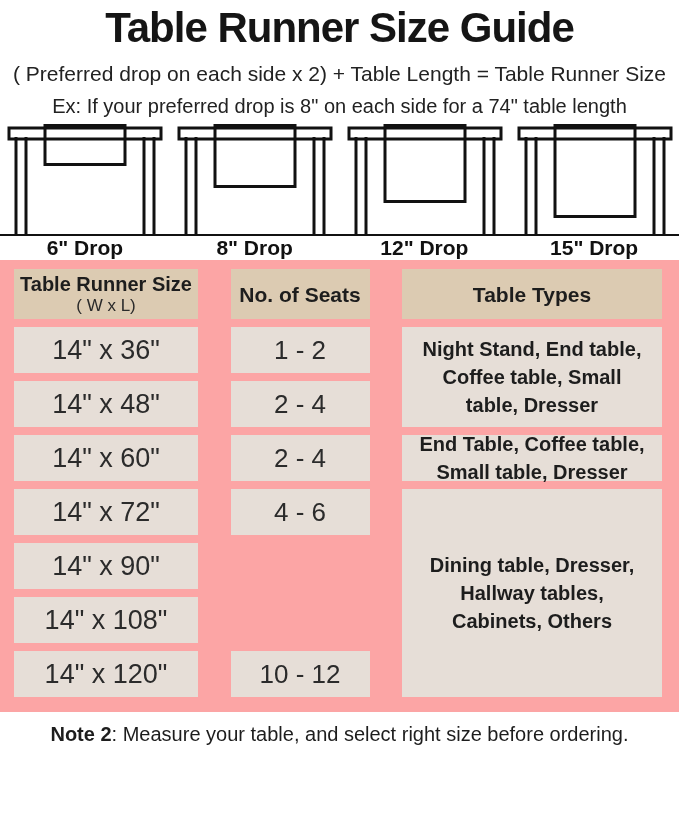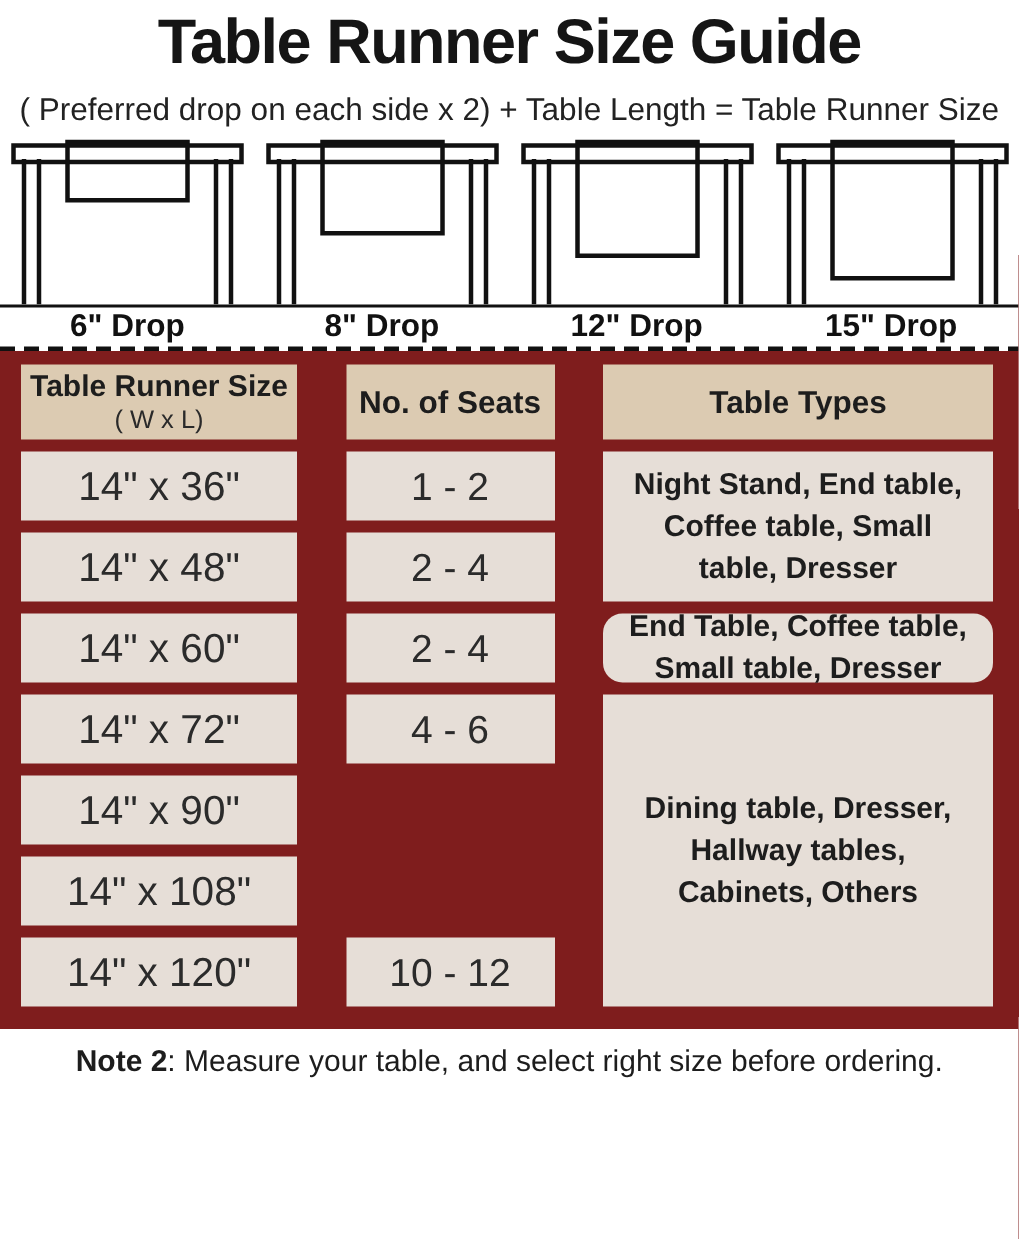--- a/index.html
+++ b/index.html
@@ -28,21 +28,21 @@
   .labels-row .drop-label{
     flex:1; text-align:center; font-weight:bold; font-size:21px; color:#111;
   }
   .dashed-rule{
     height:3px; width:679px;
     background-image:repeating-linear-gradient(90deg,#111 0 10px,transparent 10px 16px);
   }
 
   
   .size-section{
-    background:#7f1d1d; padding:9px 17px 15px 14px; flex:0 0 auto;
+    background:#fca5a5; padding:9px 17px 15px 14px; flex:0 0 auto;
   }
   .grid{
     display:grid;
     grid-template-columns:184px 139px 260px;
     grid-template-rows:50px repeat(7,46px);
     row-gap:8px;
     justify-content:space-between;
   }
   .hcell{
     background:#dccbb2; display:flex; flex-direction:column;
@@ -66,20 +66,21 @@
   svg .ink{ stroke:#111; fill:none; }
 </style>
 </head>
 <body>
 
 <main class="page">
 
   <header class="top">
     <h1>Table Runner Size Guide</h1>
     <p class="formula">( Preferred drop on each side x 2) + Table Length = Table Runner Size</p>
+    <p class="exline">Ex: If your preferred drop is 8" on each side for a 74" table length</p>
   </header>
 
   <div class="illus-row" id="illusRow">
       <div class="illus-cell">
         <svg width="170" height="110" viewBox="0 0 170 110">
           <line x1="16" y1="13" x2="16" y2="110" class="ink" stroke-width="3"></line>
           <line x1="26" y1="13" x2="26" y2="110" class="ink" stroke-width="3"></line>
           <line x1="144" y1="13" x2="144" y2="110" class="ink" stroke-width="3"></line>
           <line x1="154" y1="13" x2="154" y2="110" class="ink" stroke-width="3"></line>
           <rect x="9" y="4" width="152" height="11" fill="#fff" class="ink" stroke-width="3"></rect>
@@ -143,21 +144,21 @@
         <div class="cell seats-cell" style="grid-area: 3 / 2 / 4;">2 - 4</div>
         <div class="cell size-cell" style="grid-area: 4 / 1 / 5;">14" x 60"</div>
         <div class="cell seats-cell" style="grid-area: 4 / 2 / 5;">2 - 4</div>
         <div class="cell size-cell" style="grid-area: 5 / 1 / 6;">14" x 72"</div>
         <div class="cell seats-cell" style="grid-area: 5 / 2 / 6;">4 - 6</div>
         <div class="cell size-cell" style="grid-area: 6 / 1 / 7;">14" x 90"</div>
         <div class="cell size-cell" style="grid-area: 7 / 1 / 8;">14" x 108"</div>
         <div class="cell size-cell" style="grid-area: 8 / 1 / 9;">14" x 120"</div>
         <div class="cell seats-cell" style="grid-area: 8 / 2 / 9;">10 - 12</div>
         <div class="cell type-cell" style="grid-area: 2 / 3 / 4;">Night Stand, End table, Coffee table, Small table, Dresser</div>
-        <div class="cell type-cell" style="grid-area: 4 / 3 / 5; border-radius: 13px;">End Table, Coffee table, Small table, Dresser</div>
+        <div class="cell type-cell" style="grid-area: 4 / 3 / 5;">End Table, Coffee table, Small table, Dresser</div>
         <div class="cell type-cell" style="grid-area: 5 / 3 / 9;">Dining table, Dresser, Hallway tables, Cabinets, Others</div>
       </div>
   </section>
 
   <footer class="notes">
     <p><b>Note 2</b><span>: Measure your table, and select right size before ordering.</span></p>
   </footer>
 
 </main>
 

